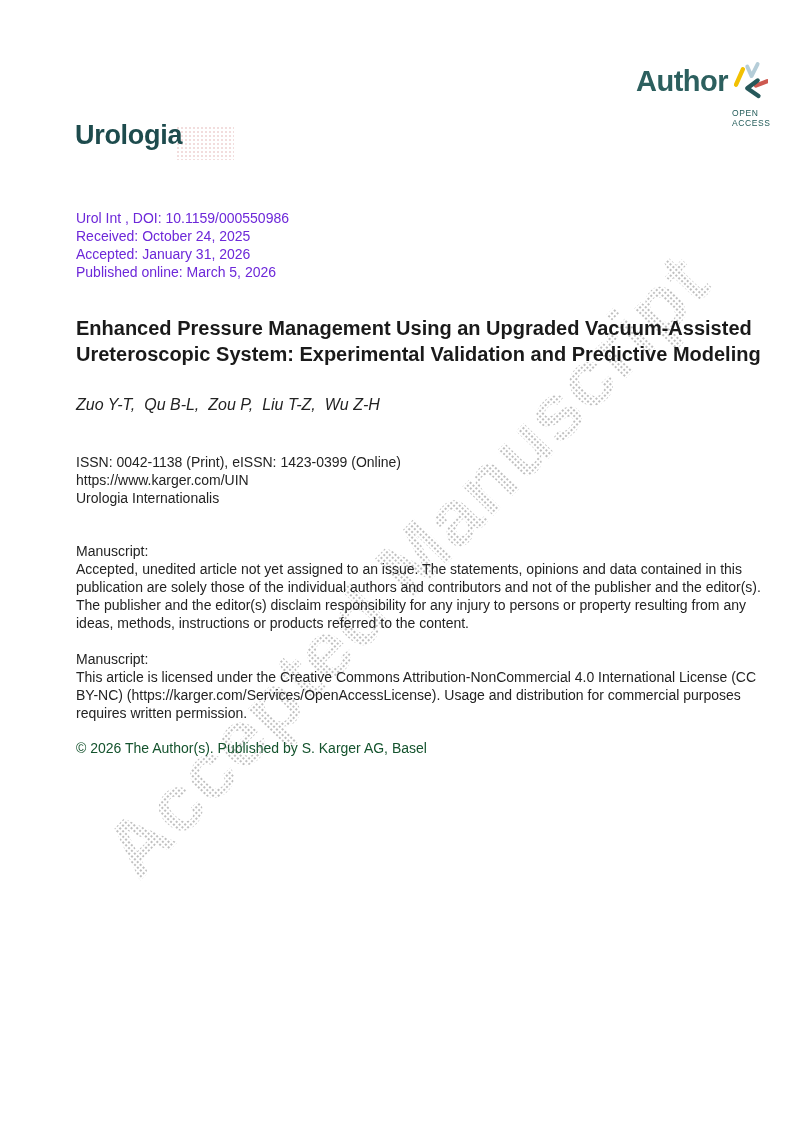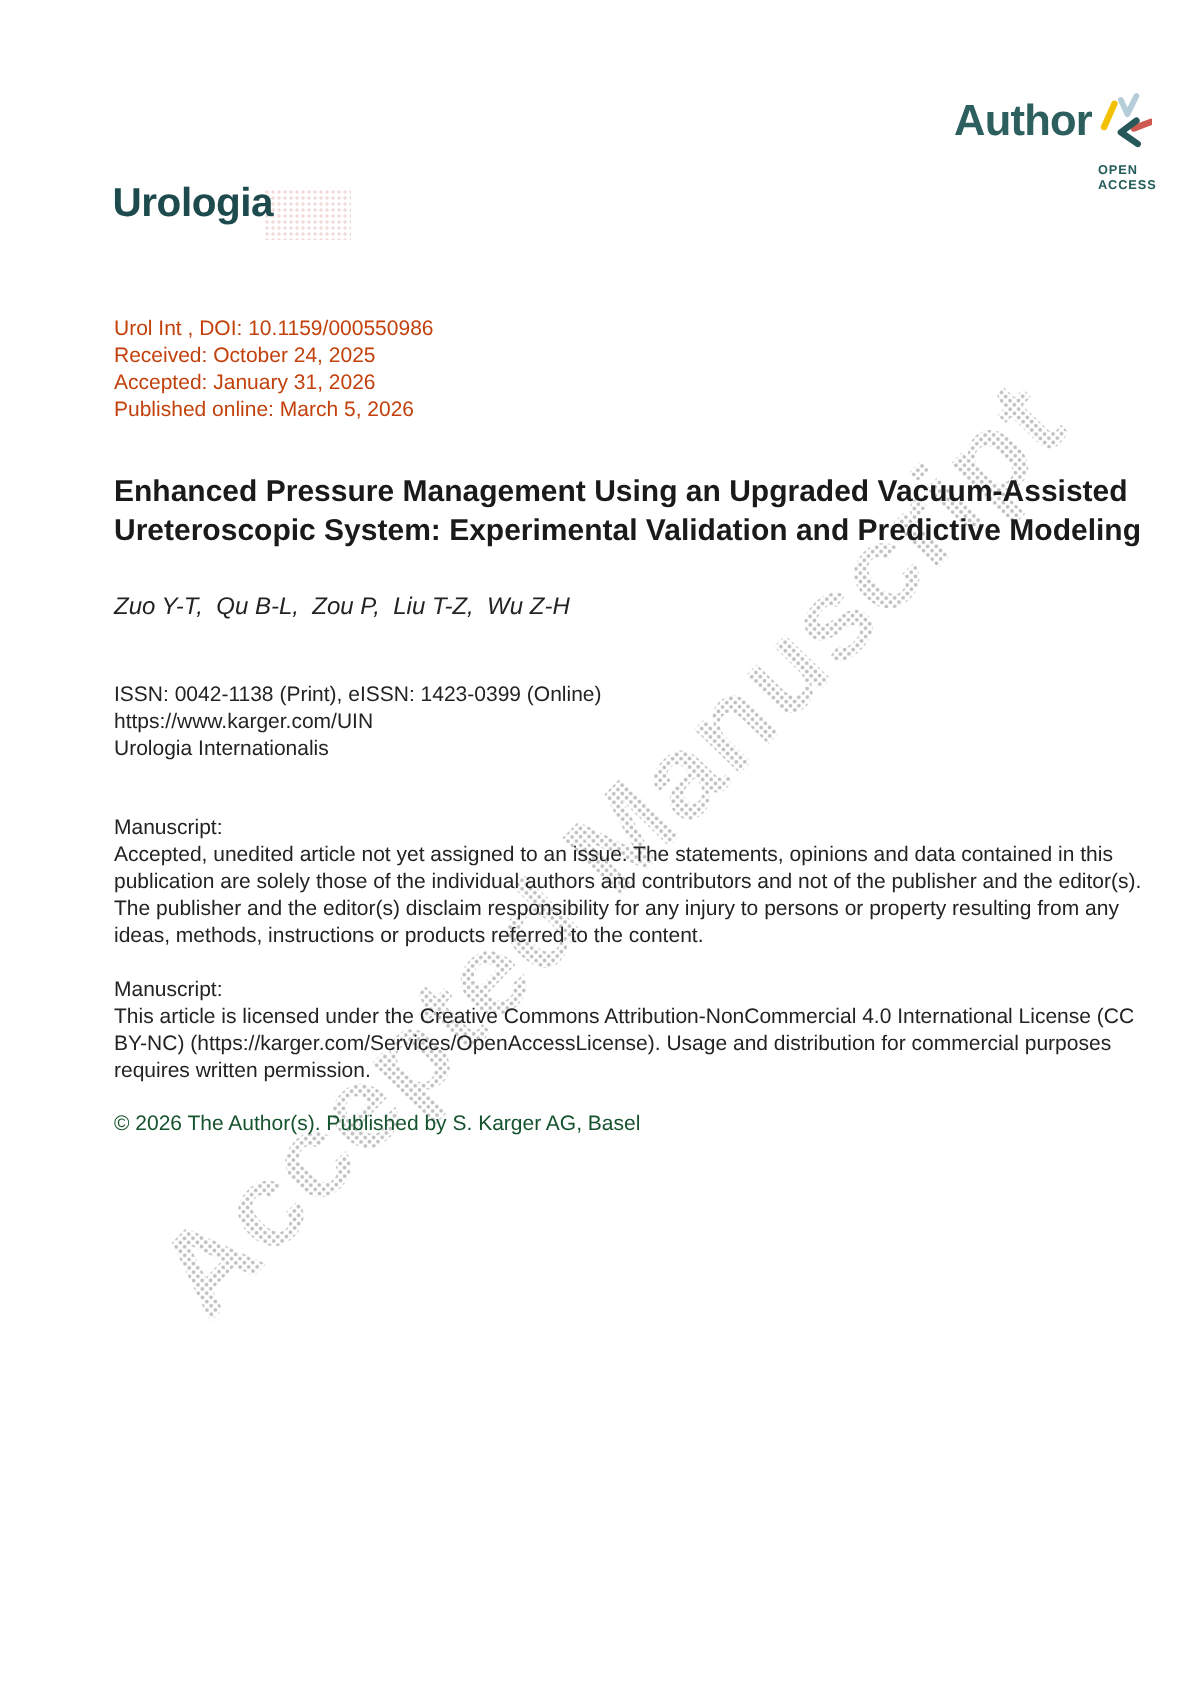--- a/index.html
+++ b/index.html
@@ -38,36 +38,36 @@
   .karger-word{
     font-size:29px;font-weight:600;letter-spacing:-0.5px;
     color:#2c5f5e;line-height:46px;
   }
   .karger-spark{margin-left:2px;margin-top:2px;}
   .open-access{
     display:flex;align-items:center;gap:4px;
     margin-top:2px;margin-left:72px;
   }
   .oa-text{
-    font-size:8.5px;font-weight:700;letter-spacing:0.6px;
+    font-size:8.5px;font-weight:400;letter-spacing:0.6px;
     color:#235c5a;line-height:10px;margin-left:20px;
   }
   
   .journal-logo{
     position:absolute;left:75px;top:121px;
     font-size:27px;font-weight:700;letter-spacing:-0.3px;
     color:#1d4b4d;line-height:29px;
   }
   .logo-ghost{
     position:absolute;left:176px;top:126px;width:58px;height:34px;
     background-image:radial-gradient(#f2dddd 1px, rgba(255,255,255,0) 1.2px);
     background-size:4px 4px;z-index:0;
   }
   
-  .meta-block{position:absolute;left:76px;top:209px;font-size:14px;line-height:18px;color:#c2410c;}
+  .meta-block{position:absolute;left:76px;top:209px;font-size:14px;line-height:18px;color:#6d28d9;}
   .title-block{
     position:absolute;left:76px;top:315px;width:692px;
     font-size:20px;font-weight:700;line-height:26px;color:#1a1a1a;
   }
   .authors{
     position:absolute;left:76px;top:395px;
     font-size:16px;line-height:20px;color:#232323;white-space:pre-wrap;font-style:italic;
   }
   .issn-block{position:absolute;left:76px;top:453px;font-size:14px;line-height:18px;color:#232323;}
   .disclaimer-block{position:absolute;left:76px;top:542px;width:698px;font-size:14px;line-height:18px;color:#232323;}

